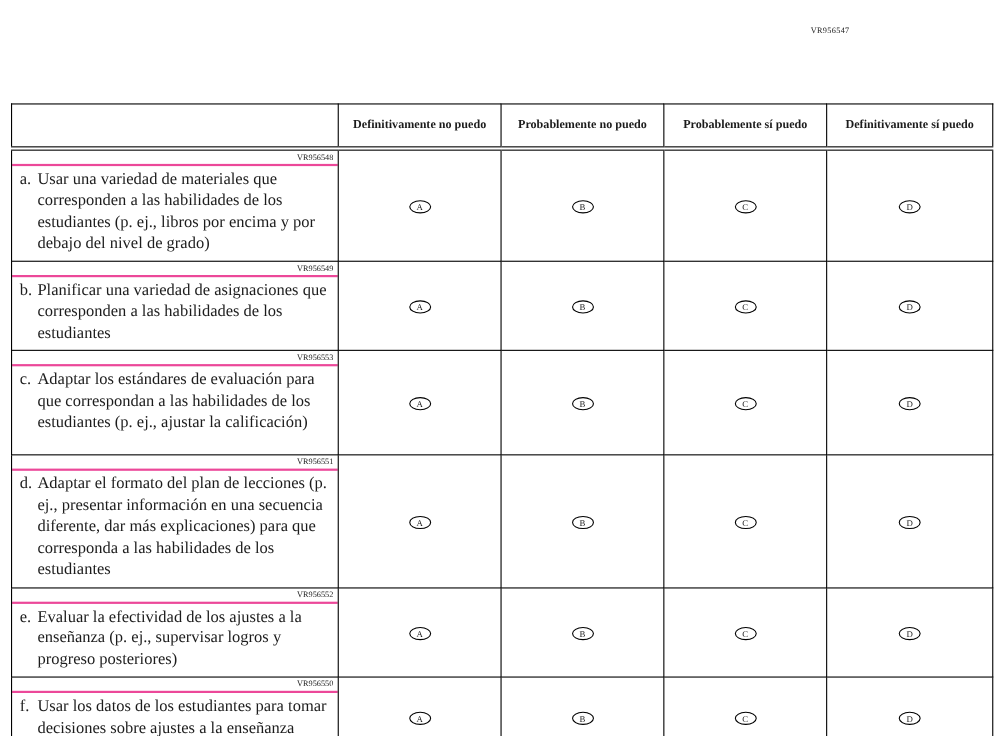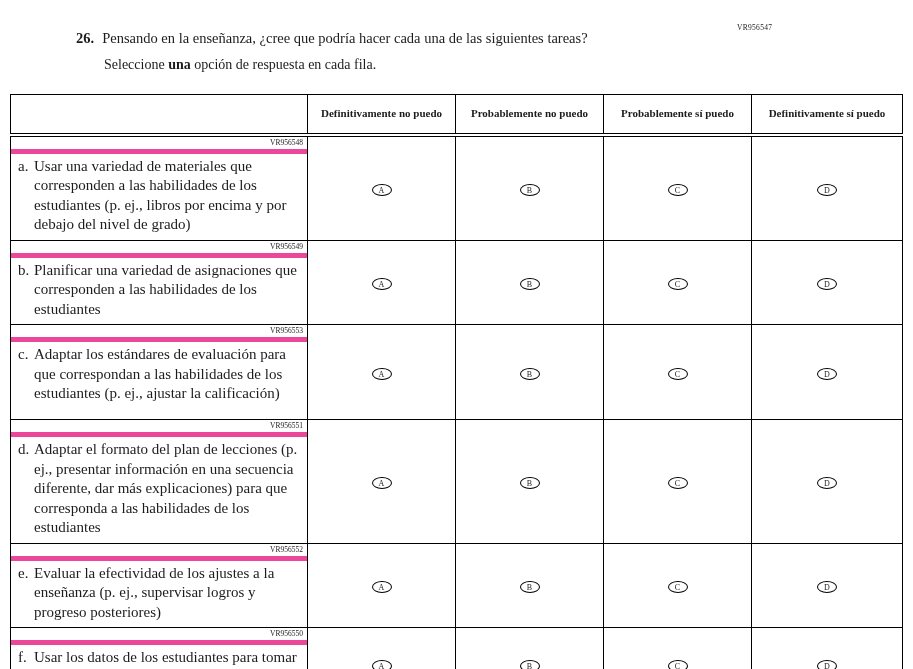--- a/index.html
+++ b/index.html
@@ -46,21 +46,21 @@
     padding: 4px 10px;
     line-height: 1.25;
     border-bottom: 4px double #000;
     height: 40px;
   }
 
   .stem-cell { vertical-align: top; padding: 0; }
   .vr-code {
     font-size: 7.5px; text-align: right;
     padding: 1px 4px 1px 0;
-    border-bottom: 5px solid #ec4899;
+    border-bottom: 2px solid #ec4899;
     line-height: 10px;
     color: #222;
   }
   .stem {
     font-size: 15px; line-height: 1.3;
     padding: 3px 8px 5px 23px;
     text-indent: -16px;
   }
   .stem-label { display: inline-block; width: 16px; text-indent: 0; }
 
@@ -84,24 +84,20 @@
   tbody tr.r4 { height: 77px; }
   tbody tr.r5 { height: 72px; }
 </style>
 </head>
 <body>
 
 <div class="page">
 
   <div class="top-code">VR956547</div>
 
-  <div class="question">
-    <span class="qnum">26.</span><span>Pensando en la enseñanza, ¿cree que podría hacer cada una de las siguientes tareas?</span>
-    <div class="instruction"><span>Seleccione </span><b>una</b><span> opción de respuesta en cada fila.</span></div>
-  </div>
 
   <table class="grid">
     <colgroup>
         <col class="c0">
         <col class="c1">
         <col class="c2">
         <col class="c3">
         <col class="c4">
       </colgroup>
     <thead>

